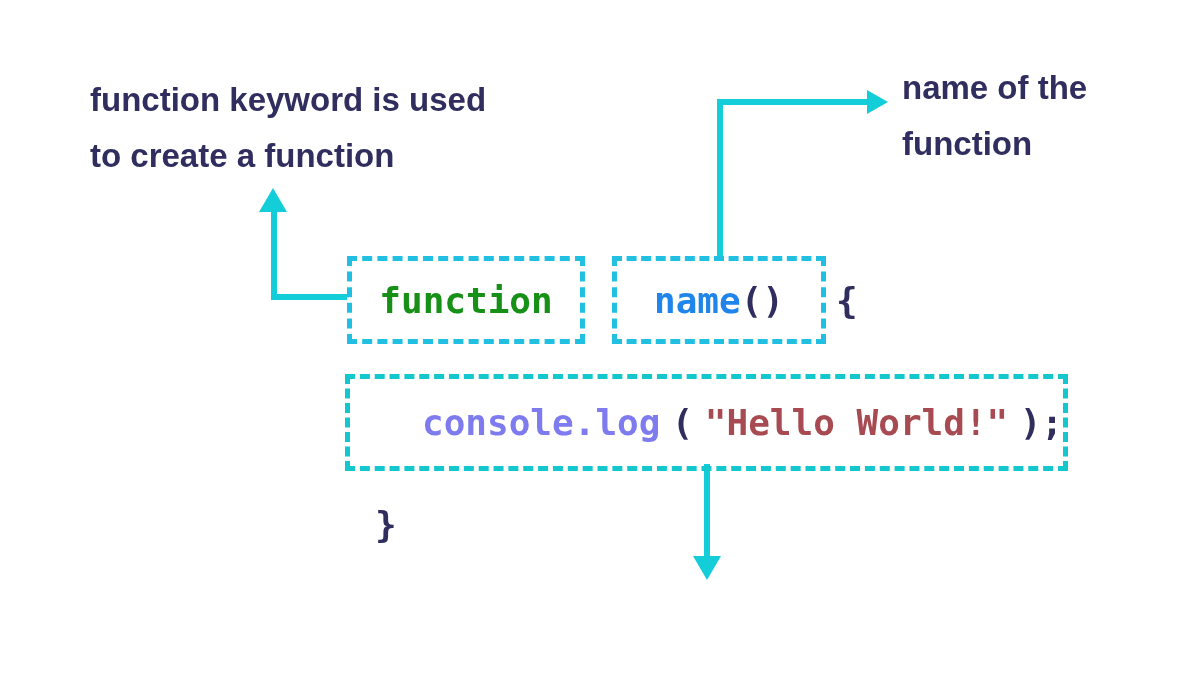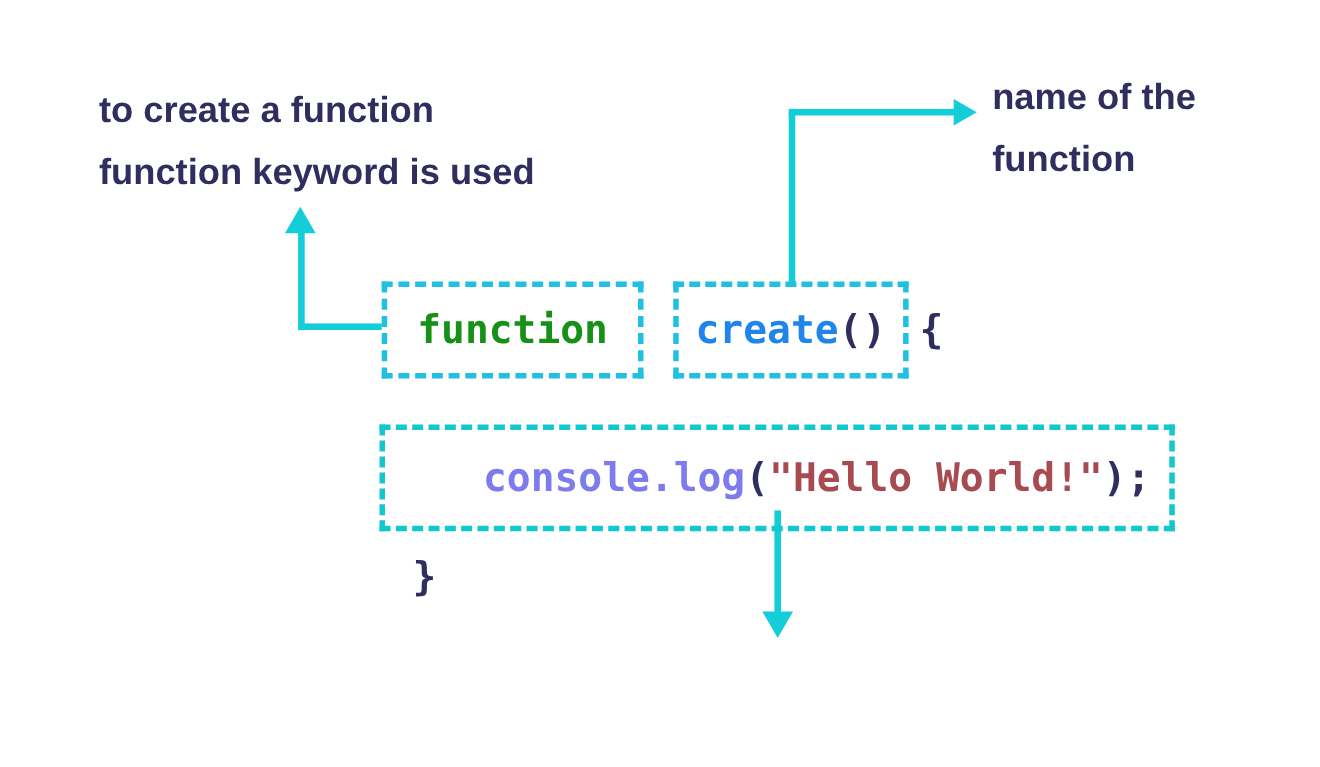--- a/index.html
+++ b/index.html
@@ -29,21 +29,21 @@
   .head-up{border-left:14px solid transparent;border-right:14px solid transparent;border-bottom:24px solid var(--cyan);}
   .head-right{border-top:12px solid transparent;border-bottom:12px solid transparent;border-left:21px solid var(--cyan);}
   .head-down{border-left:14px solid transparent;border-right:14px solid transparent;border-top:24px solid var(--cyan);}
 
   #note-keyword{left:90px;top:72px;}
   #note-name{left:902px;top:60px;}
   #note-body{left:536px;top:606px;line-height:40px;}
 
   #box-function{left:347px;top:256px;width:238px;height:88px;}
   #box-greet{left:612px;top:256px;width:214px;height:88px;}
-  #box-body{left:345px;top:386px;width:723px;height:97px;border-color:var(--dash-teal);justify-content:center;padding-left:72px;}
+  #box-body{left:345px;top:374px;width:723px;height:97px;border-color:var(--dash-teal);justify-content:space-between;padding-left:72px;}
 
   .tok-keyword{color:var(--green);}
   .tok-name{color:var(--blue);}
   .tok-navy{color:var(--navy);}
   .tok-method{color:var(--purple);}
   .tok-string{color:var(--red);}
 
   #brace-open{position:absolute;left:836px;top:256px;height:88px;display:flex;align-items:center;}
   #brace-close{position:absolute;left:375px;top:504px;}
 
@@ -58,22 +58,22 @@
   
   #bd-vbar{left:704px;top:464px;width:6px;height:94px;}
   #bd-head{left:693px;top:556px;}
 </style>
 </head>
 <body>
 
 <div class="canvas">
 
   <div class="note" id="note-keyword">
+    <div>function keyword is used</div>
     <div>to create a function</div>
-    <div>function keyword is used</div>
   </div>
 
   <div class="note" id="note-name">
     <div>name of the</div>
     <div>function</div>
   </div>
 
 
   <div>
     <div class="bar" id="kw-vbar"></div>
@@ -90,21 +90,21 @@
   <div>
     <div class="bar" id="bd-vbar"></div>
     <div class="head head-down" id="bd-head"></div>
   </div>
 
   <div class="dashed-box" id="box-function">
     <span class="code tok-keyword">function</span>
   </div>
 
   <div class="dashed-box" id="box-greet">
-    <span class="code tok-name">create</span>
+    <span class="code tok-name">name</span>
       <span class="code tok-navy">()</span>
   </div>
 
   <div id="brace-open">
     <span class="code tok-navy">{</span>
   </div>
 
   <div class="dashed-box" id="box-body">
     <span class="code tok-method">console.log</span>
       <span class="code tok-navy">(</span>

